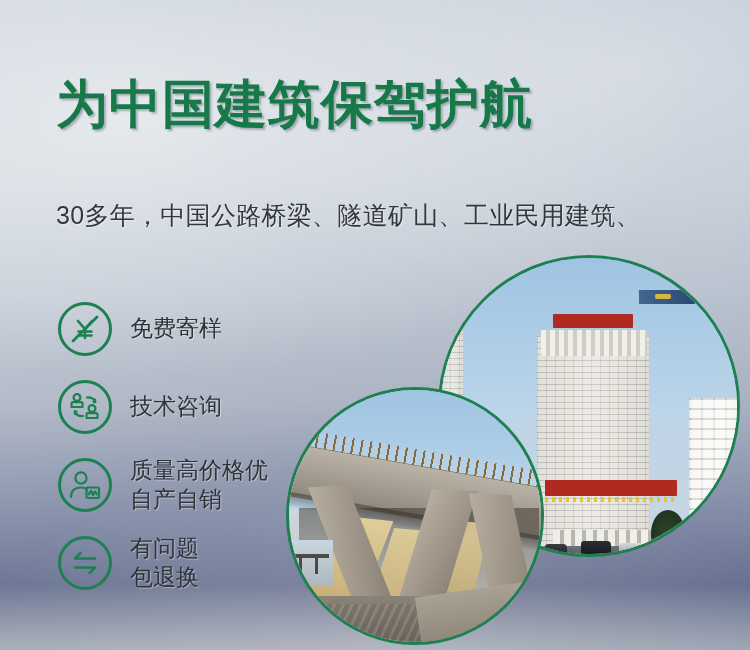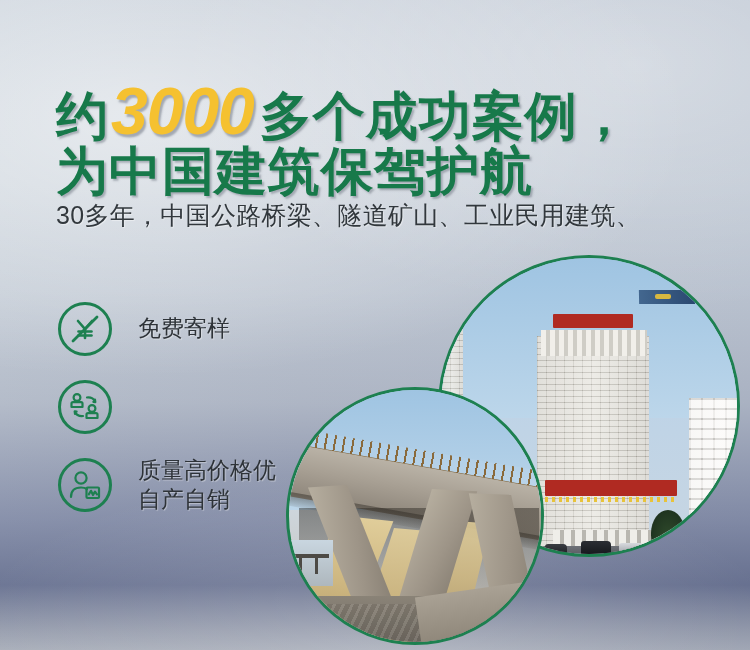--- a/index.html
+++ b/index.html
@@ -106,21 +106,21 @@
     border: 3px solid #1d8050;
     border-radius: 50%;
     box-sizing: border-box;
     display: flex;
     align-items: center;
     justify-content: center;
     position: relative;
   }
   .f-icon svg { display: block; }
   .f-text {
-    margin-left: 26px;
+    margin-left: 18px;
     color: #2e3338;
     font-size: 23px;
     line-height: 1.28;
     white-space: nowrap;
     text-shadow: 1px 1px 1px rgba(255,255,255,0.4);
   }
   .f-text span { display: block; }
 
   
   .photo {
@@ -298,21 +298,20 @@
       <div style="position:absolute; left:26px; top:168px; width:3px; height:16px; background:#4d4a45;"></div>
 
       <div class="rubble" style="left:0; top:206px; width:258px; height:52px;"></div>
       <div style="position:absolute; left:0; top:214px; width:258px; height:44px; background:repeating-linear-gradient(115deg, rgba(255,255,255,0.07) 0 3px, rgba(0,0,0,0.08) 3px 8px);"></div>
 
       <div style="position:absolute; left:130px; top:196px; width:160px; height:70px; background:linear-gradient(to bottom,#a9a194,#837b6e); transform:rotate(-8deg);"></div>
     </div>
   </div>
 
   <div class="headline">
-    <span class="hl-line"><span>约</span><span class="hl-num">3000</span><span>多个成功案例，</span></span>
     <span class="hl-line l2">为中国建筑保驾护航</span>
   </div>
 
   <div class="subtitle">
     <span>30多年，中国公路桥梁、隧道矿山、工业民用建筑、</span>
   </div>
 
   <div class="features">
 
     <div class="feature">
@@ -341,36 +340,51 @@
             <circle cx="25" cy="18.5" r="3.4"></circle>
             <path d="M19.5 28 L19.5 24.6 Q19.5 23.2 21 23.2 L29 23.2 Q30.5 23.2 30.5 24.6 L30.5 28 Z"></path>
             <path d="M20 7.5 Q26 7 28 11.5"></path>
             <path d="M26.4 11.9 L28.3 12.1 L28 9.6"></path>
             <path d="M16 26 Q10 26.5 8 22"></path>
             <path d="M9.6 21.6 L7.7 21.4 L8 23.9"></path>
           </g>
         </svg>
       </div>
       <div class="f-text">
+        <span>技术咨询</span>
       </div>
     </div>
 
     <div class="feature">
       <div class="f-icon">
         <svg width="36" height="34" viewBox="0 0 36 34">
           <g fill="none" stroke="#1d8050" stroke-width="2.2" stroke-linecap="round" stroke-linejoin="round">
             <circle cx="14" cy="10" r="5.6"></circle>
             <path d="M4 29 Q4 19.5 14 19.5 Q17.5 19.5 20 21"></path>
             <rect x="19.5" y="19.5" width="12.5" height="10.5" rx="1"></rect>
             <path d="M21.8 26.4 L24 22.8 L26 27 L28 23.6 L30 26.4"></path>
           </g>
         </svg>
       </div>
       <div class="f-text">
         <span>质量高价格优</span>
         <span>自产自销</span>
       </div>
     </div>
 
+    <div class="feature">
+      <div class="f-icon">
+        <svg width="34" height="30" viewBox="0 0 34 30">
+          <g fill="none" stroke="#1d8050" stroke-width="2.6" stroke-linecap="round" stroke-linejoin="round">
+            <path d="M27 10.5 L7 10.5 L12.5 5"></path>
+            <path d="M7 19.5 L27 19.5 L21.5 25"></path>
+          </g>
+        </svg>
+      </div>
+      <div class="f-text">
+        <span>有问题</span>
+        <span>包退换</span>
+      </div>
+    </div>
 
   </div>
 
 </div>
 
 </body></html>

